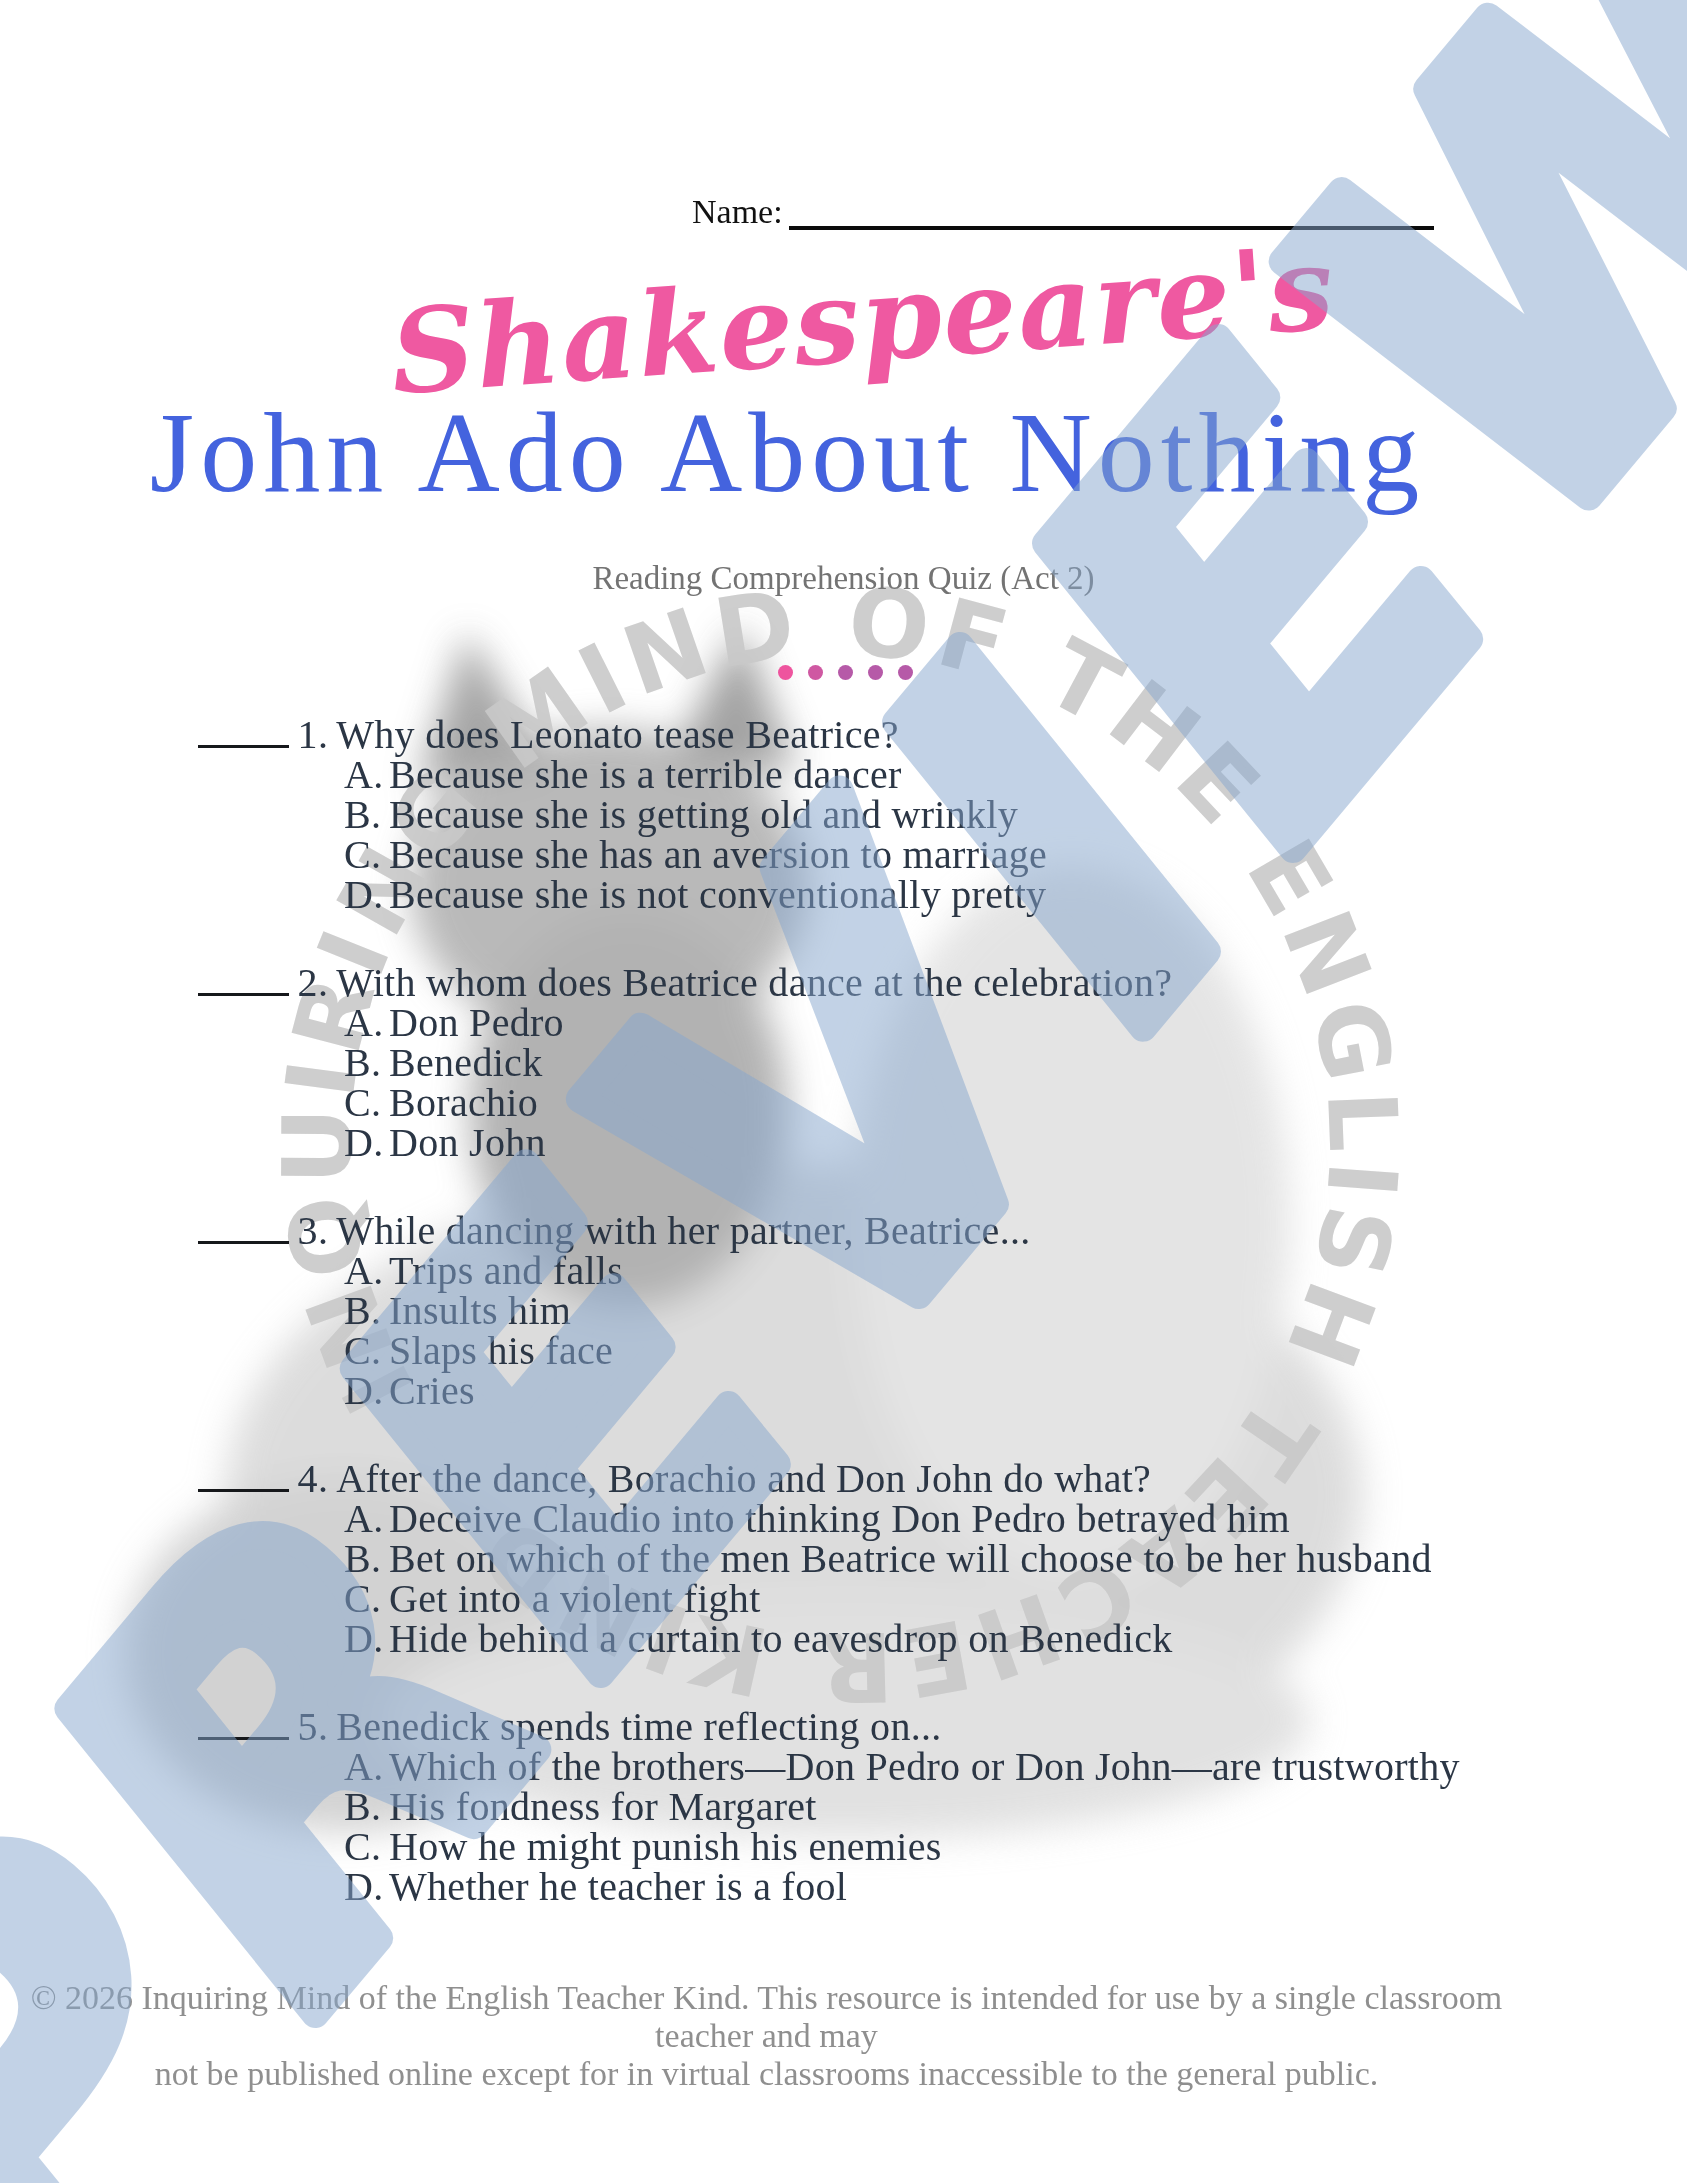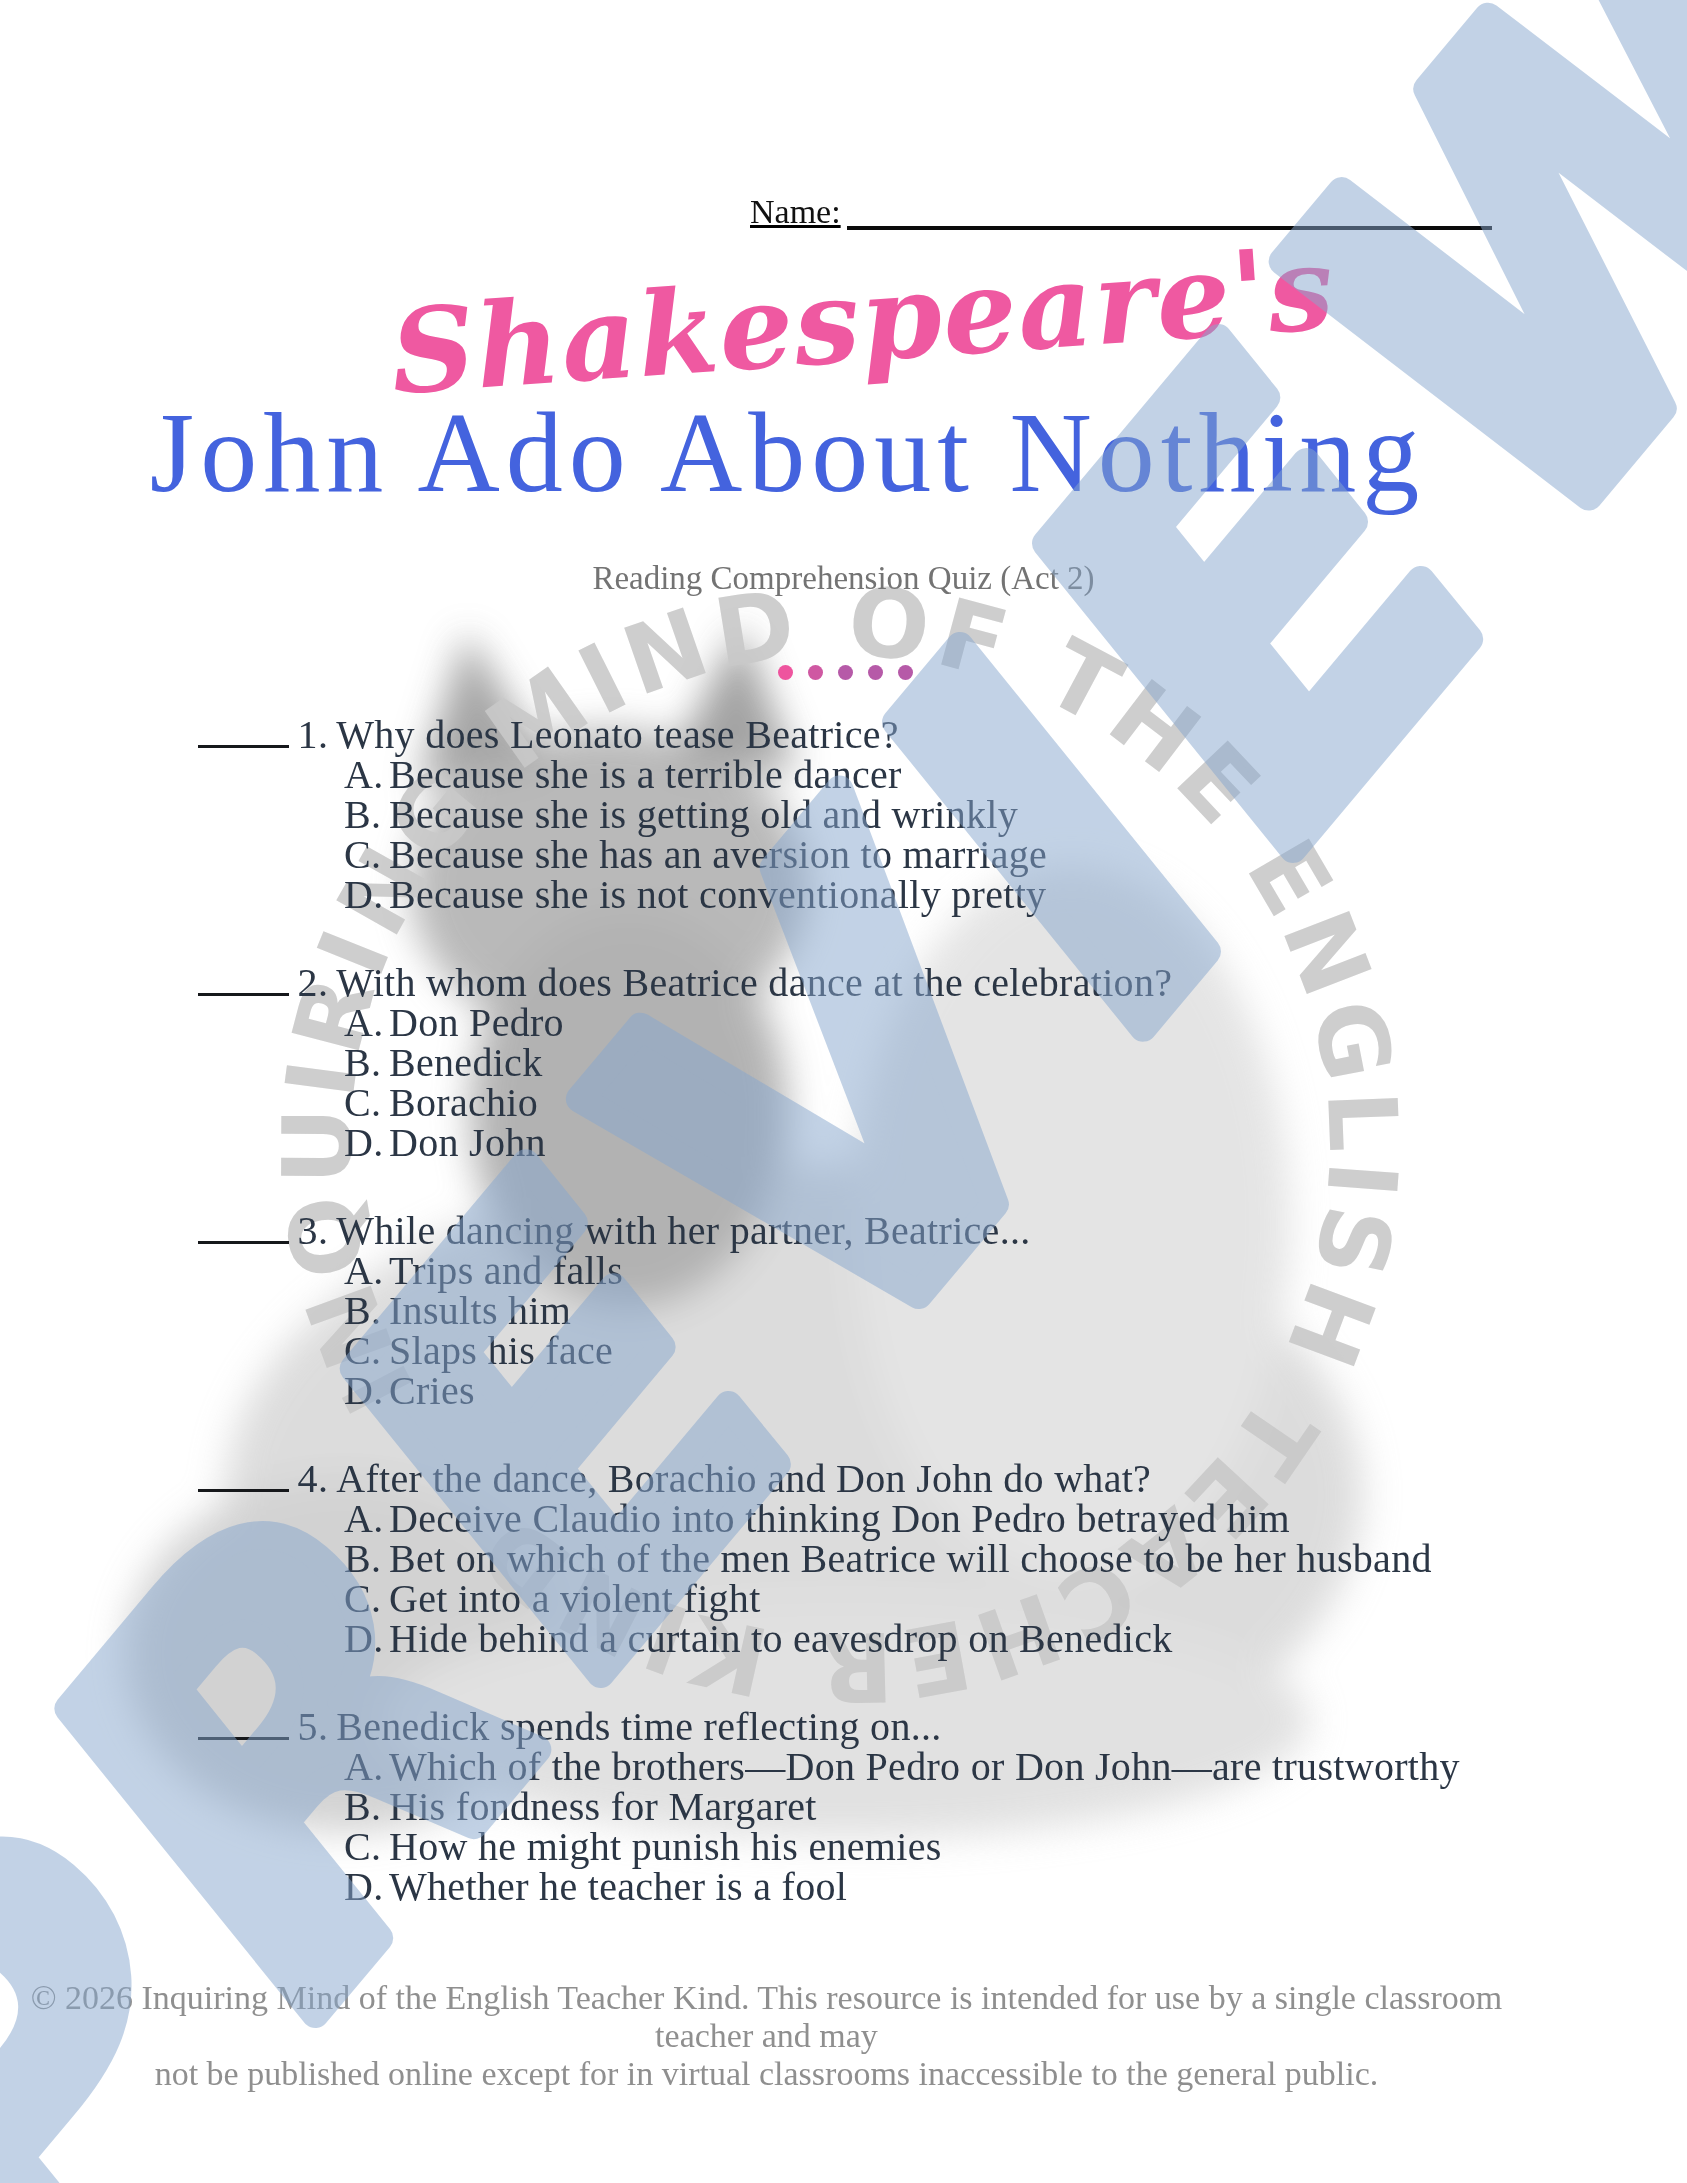--- a/index.html
+++ b/index.html
@@ -7,22 +7,22 @@
     position:relative;width:1687px;height:2183px;overflow:hidden;
     background:#ffffff;font-family:"Liberation Serif", serif;
   }
   .layer{position:absolute;inset:0;pointer-events:none;}
   .content{position:absolute;inset:0;z-index:2;}
   .wm-bottom{z-index:1;}
   .wm-top{z-index:5;opacity:0.5;}
 
   
   .name-row{
-    position:absolute;left:750px;top:193px;width:742px;
-    display:flex;align-items:center;text-decoration:underline;
+    position:absolute;left:692px;top:193px;width:742px;
+    display:flex;align-items:center;
   }
   .name-label{font-size:34px;color:#111111;line-height:1.1;}
   .name-line{flex:1;height:33px;border-bottom:4px solid #0b0b0b;margin-left:6.6px;}
 
   
   .script-title{
     position:absolute;left:390px;top:265px;width:847px;text-align:center;
     font-family:"DejaVu Serif", cursive;font-style:italic;font-weight:bold;
     font-size:116px;color:#ef59a1;transform:rotate(-4deg);line-height:1;
     letter-spacing:1.3px;z-index:3;

